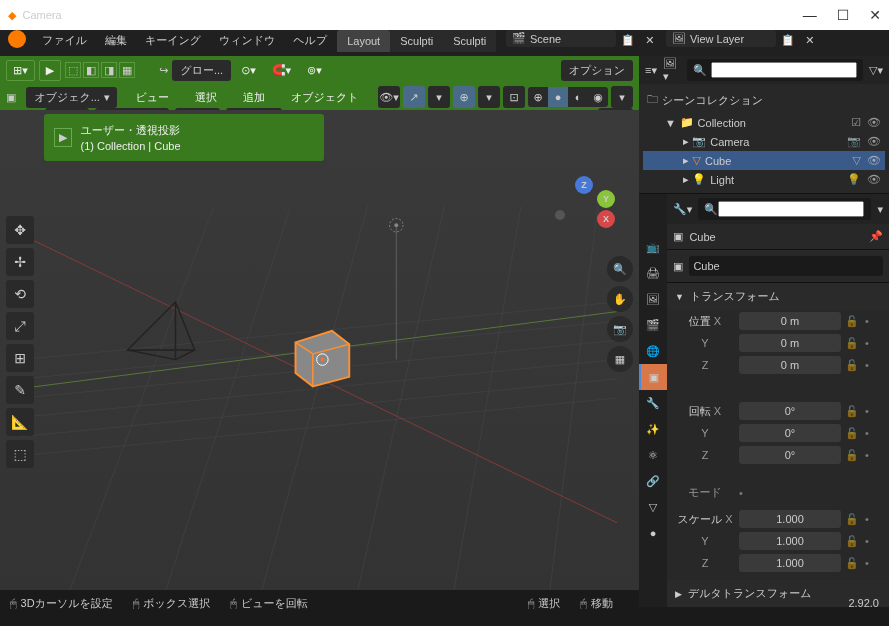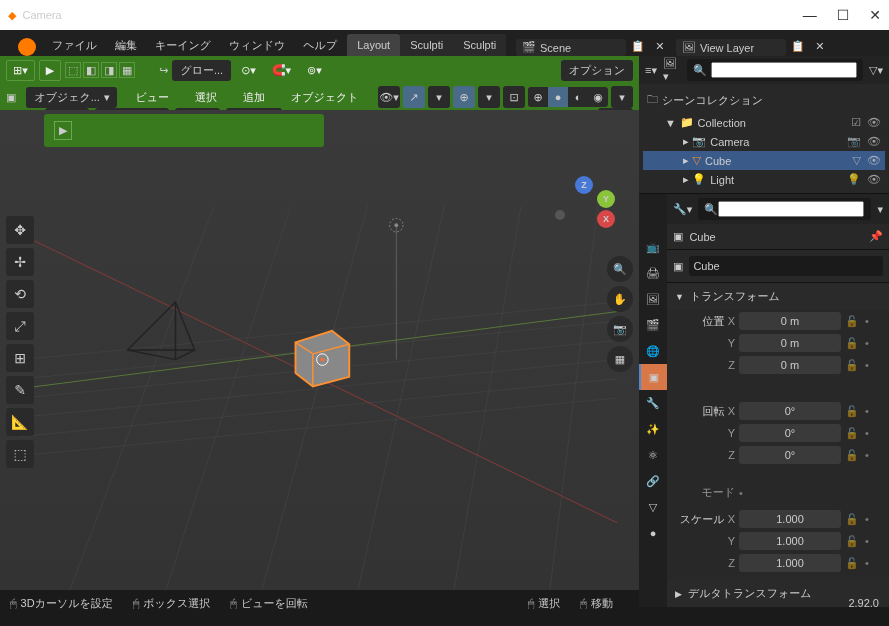--- a/index.html
+++ b/index.html
@@ -1,21 +1,21 @@
 <!DOCTYPE html>
 <html><head>
 <meta charset="utf-8">
 <style>
 *{margin:0;padding:0;box-sizing:border-box;font-family:sans-serif;font-size:11px;color:#ccc}
 body{background:#1a1a1a;width:889px;height:626px;overflow:hidden;position:relative}
 .titlebar{height:30px;background:#fff;display:flex;align-items:center;padding:0 8px;justify-content:space-between}
 .titlebar .title{color:#333;display:flex;align-items:center;gap:6px}
 .titlebar .winbtns{display:flex;gap:20px}
 .titlebar .winbtns span{color:#333;font-size:14px;cursor:pointer}
-.menubar{height:26px;background:#202020;display:flex;align-items:flex-end;padding:0 18px;gap:2px}
+.menubar{height:26px;background:#202020;display:flex;align-items:flex-start;padding:0 8px;gap:2px}
 .menubar .logo{width:18px;height:18px;background:#ff7b00;border-radius:50%;margin-right:6px}
 .menubar .mitem{padding:3px 8px;cursor:pointer;white-space:nowrap}
 .menubar .tabs{margin-left:0;display:flex}
 .menubar .tab{padding:5px 10px;background:#2a2a2a;cursor:pointer}
 .menubar .tab.active{background:#424242;border-radius:3px 3px 0 0}
 .menubar .scene{margin-left:8px;display:flex;align-items:center;background:#2a2a2a;border-radius:3px;padding:2px 6px;gap:4px}
 .menubar .scene input{background:transparent;border:none;color:#ccc;width:80px}
 .menubar .iconbtn{width:20px;height:20px;display:flex;align-items:center;justify-content:center;cursor:pointer}
 .main{display:flex;height:534px}
 .viewport{flex:1;background:#393939;position:relative;overflow:hidden}
@@ -63,21 +63,21 @@
 .props-tabs .ptab{width:28px;height:26px;display:flex;align-items:center;justify-content:center;cursor:pointer}
 .props-tabs .ptab.active{background:#3a3a3a;border-left:2px solid #4a8ad8}
 .props-content{flex:1;overflow-y:auto}
 .props-header{height:30px;background:#232323;display:flex;align-items:center;padding:0 6px;gap:6px}
 .props-header .search{flex:1;background:#1a1a1a;border-radius:3px;padding:3px 6px}
 .obname{padding:6px;display:flex;align-items:center;gap:6px;border-bottom:1px solid #111}
 .obname input{flex:1;background:#1a1a1a;border:none;padding:4px;color:#ccc;border-radius:3px}
 .panel-header{padding:6px 8px;display:flex;align-items:center;gap:6px;cursor:pointer;background:#2a2a2a}
 .panel-header .tri{font-size:9px}
 .prop-row{display:flex;align-items:center;padding:2px 8px;gap:4px}
-.prop-row .label{width:60px;text-align:right;color:#999}
+.prop-row .label{width:60px;text-align:center;color:#999}
 .prop-row .val{flex:1;background:#3a3a3a;text-align:center;padding:3px;border-radius:3px;cursor:pointer}
 .prop-row .lock{width:16px;opacity:0.5}
 .statusbar{height:26px;background:#1a1a1a;display:flex;align-items:center;padding:0 10px;gap:20px;color:#888}
 .statusbar .sitem{display:flex;align-items:center;gap:4px}
 .statusbar .version{margin-left:auto}
 .dropdown{background:#2a2a2a;padding:3px 8px;border-radius:3px;cursor:pointer;display:flex;align-items:center;gap:4px}
 .greenbar .iconrow{display:flex;gap:2px}
 .greenbar .iconrow .ic{width:16px;height:16px;border:1px solid #5a9a3f;display:flex;align-items:center;justify-content:center}
 </style>
 </head>
@@ -195,20 +195,24 @@
           <path d="M0,12 L18,24 L56,14 M18,24 L18,58" fill="none" stroke="#ff9030" stroke-width="1.5"></path>
           <circle cx="28" cy="30" r="6" fill="none" stroke="#fff"></circle>
           <circle cx="28" cy="30" r="2" fill="#ff7030"></circle>
         </g>
       </svg>
     </div>
 
     <div class="overlay-info">
       <div style="display:flex;gap:8px;align-items:center">
         <span style="border:1px solid #6aaa4f;padding:2px 4px">▶</span>
+        <div>
+          <div>ユーザー・透視投影</div>
+          <div>(1) Collection | Cube</div>
+        </div>
       </div>
     </div>
 
     <div class="lefttools">
       <div class="tool">✥</div>
       <div class="tool">✢</div>
       <div class="tool">⟲</div>
       <div class="tool">⤢</div>
       <div class="tool">⊞</div>
       <div class="tool">✎</div>

